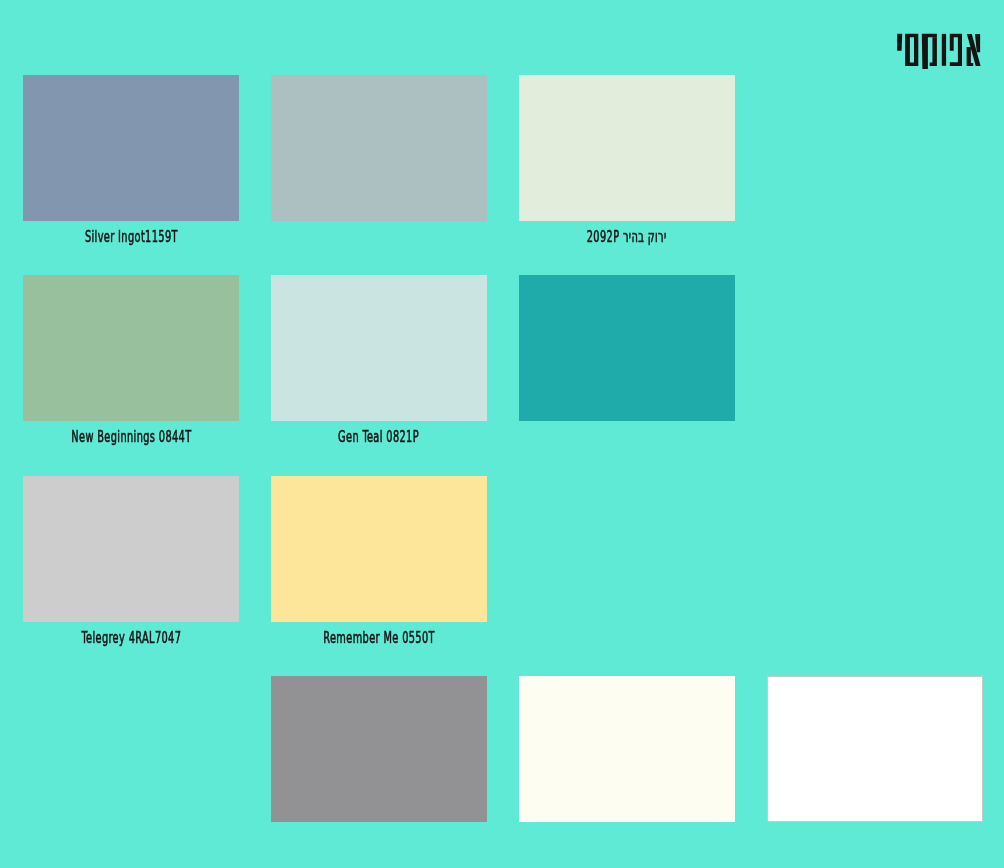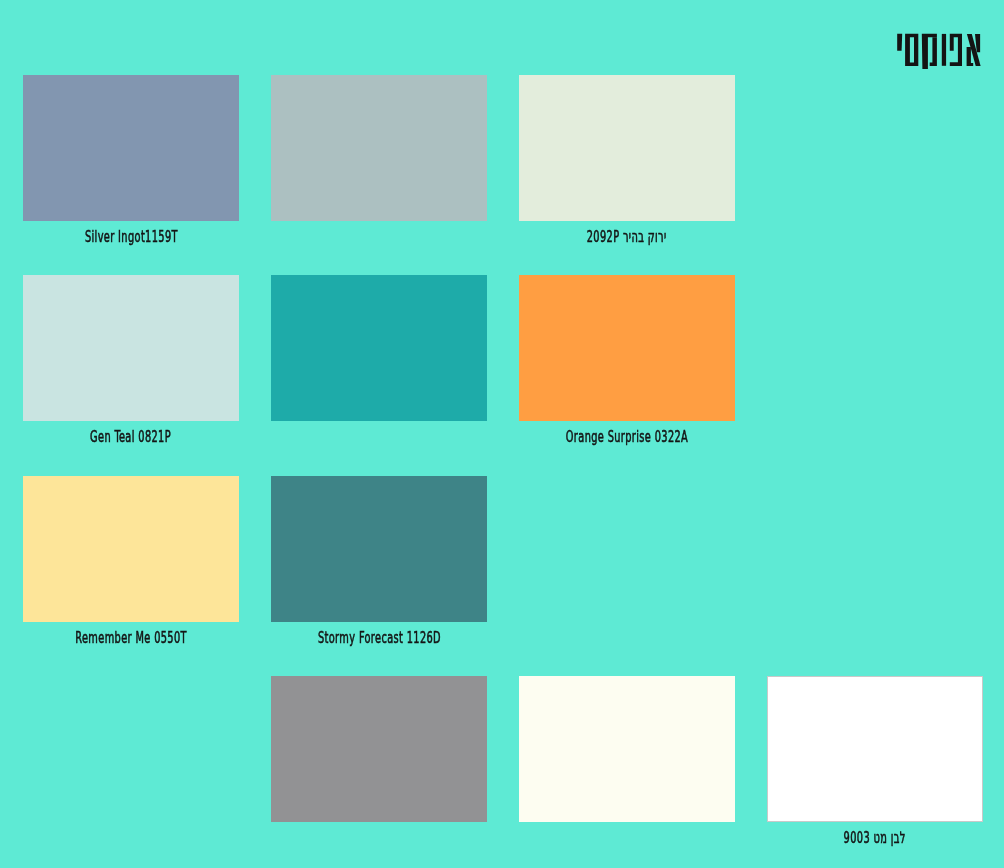--- a/index.html
+++ b/index.html
@@ -113,51 +113,50 @@
         <div class="swatch-cell">
           <div class="swatch-chip" style="background: rgb(172, 192, 193);"></div>
         </div>
         <div class="swatch-cell">
           <div class="swatch-chip" style="background: rgb(227, 237, 220);"></div>
           <div class="swatch-label" dir="rtl"><span>ירוק בהיר 2092P</span></div>
         </div>
       </div>
       <div class="swatch-row">
         <div class="swatch-cell">
+          <div class="swatch-chip" style="background: rgb(152, 192, 156);"></div>
+          <div class="swatch-label" dir="ltr"><span>New Beginnings 0844T</span></div>
+        </div>
+        <div class="swatch-cell">
           <div class="swatch-chip" style="background: rgb(201, 228, 225);"></div>
           <div class="swatch-label" dir="ltr"><span>Gen Teal 0821P</span></div>
         </div>
         <div class="swatch-cell">
           <div class="swatch-chip" style="background: rgb(30, 171, 169);"></div>
         </div>
-        <div class="swatch-cell">
-          <div class="swatch-chip" style="background: rgb(255, 158, 66);"></div>
-          <div class="swatch-label" dir="ltr"><span>Orange Surprise 0322A</span></div>
-        </div>
       </div>
       <div class="swatch-row">
         <div class="swatch-cell">
+          <div class="swatch-chip" style="background: rgb(205, 205, 206);"></div>
+          <div class="swatch-label" dir="ltr"><span>Telegrey 4RAL7047</span></div>
+        </div>
+        <div class="swatch-cell">
           <div class="swatch-chip" style="background: rgb(253, 229, 153);"></div>
           <div class="swatch-label" dir="ltr"><span>Remember Me 0550T</span></div>
-        </div>
-        <div class="swatch-cell">
-          <div class="swatch-chip" style="background: rgb(62, 132, 135);"></div>
-          <div class="swatch-label" dir="ltr"><span>Stormy Forecast 1126D</span></div>
         </div>
       </div>
       <div class="swatch-row">
         <div class="swatch-cell empty">
           <div class="swatch-chip"></div>
           <div class="swatch-label" dir="ltr"><span></span></div>
         </div>
         <div class="swatch-cell">
           <div class="swatch-chip" style="background: rgb(146, 146, 148);"></div>
         </div>
         <div class="swatch-cell">
           <div class="swatch-chip" style="background: rgb(253, 253, 241);"></div>
         </div>
         <div class="swatch-cell">
           <div class="swatch-chip" style="background: rgb(255, 255, 255); border: 1px solid rgb(201, 201, 201);"></div>
-          <div class="swatch-label" dir="rtl"><span>לבן מט 9003</span></div>
         </div>
       </div>
     </div>
 </div>
 
 </body></html>

